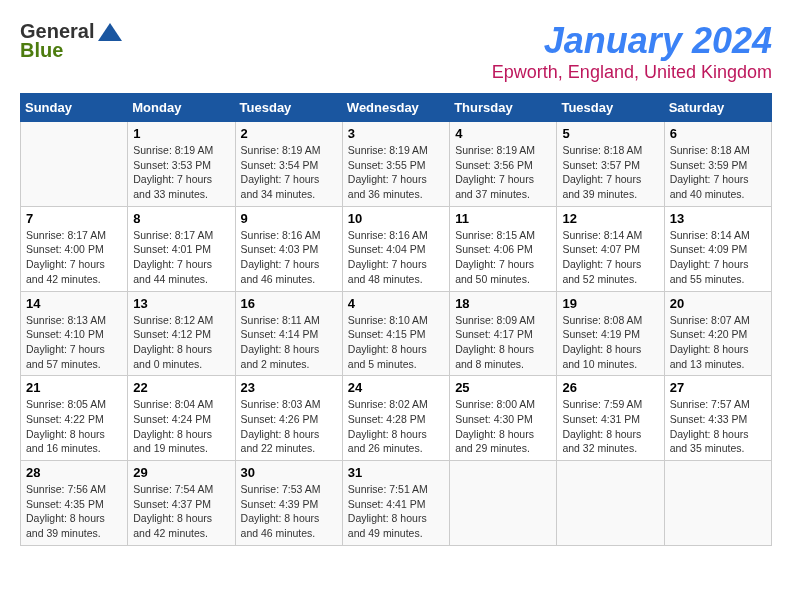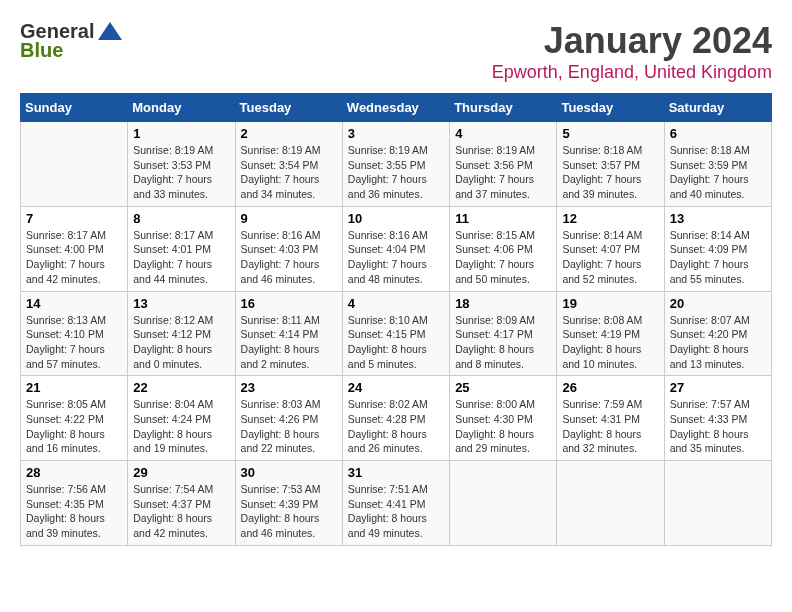--- a/index.html
+++ b/index.html
@@ -16,30 +16,31 @@
       align-items: flex-start;
       margin-bottom: 10px;
     }
     .logo {
       display: flex;
       flex-direction: column;
       align-items: flex-start;
     }
     .logo-row {
       display: flex;
-      align-items: flex-start;
+      align-items: flex-end;
       gap: 2px;
     }
     .title-section {
       text-align: right;
     }
     .calendar-title {
       font-size: 36px;
       font-weight: bold;
-      color: #404040;
+      color: #3b82f6;
+      font-style: italic;
     }
     .calendar-subtitle {
       font-size: 18px;
       color: #be185d;
     }
     table {
       width: 100%;
       border-collapse: collapse;
       font-size: 11px;
     }

